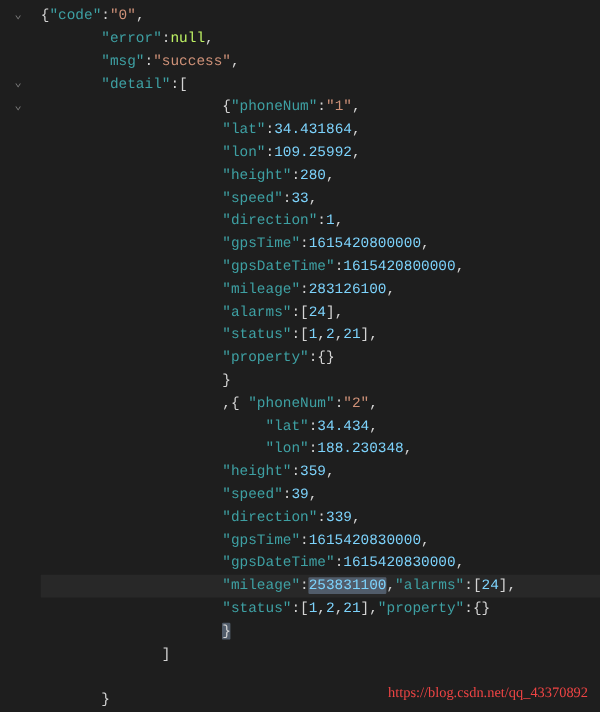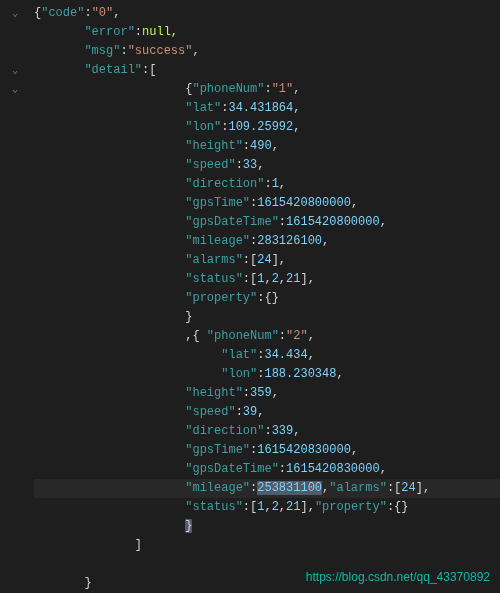--- a/index.html
+++ b/index.html
@@ -10,22 +10,22 @@
   .gutter .fold{font-size:10px;color:#808080;text-align:center;
     height:19px;line-height:19px;cursor:pointer}
   .line{white-space:pre}
   .punc{color:#d4d4d4}
   .key{color:#3ea0a3}
   .str{color:#ce9178}
   .num{color:#7dd3fc}
   .null{color:#bef264}
   .hl{background:#515c6a;border-radius:1px}
   .active{background:#282828}
-  .watermark{position:absolute;right:10px;bottom:6px;color:#14b8a6;
-    font-size:12px;font-family:Liberation Sans, sans-serif}
+  .watermark{position:absolute;right:10px;bottom:6px;color:#ef4444;
+    font-size:12px;font-family:Liberation Serif, serif}
 </style>
 </head>
 <body>
 
 <div class="editor">
   <div class="gutter">
     <div class="fold">⌄</div>
     <div class="fold"></div>
       <div class="fold"></div>
     <div class="fold">⌄</div>
@@ -39,21 +39,21 @@
   <div class="line"><span>       </span><span class="key">"msg"</span><span class="punc">:</span><span class="str">"success"</span><span class="punc">,</span></div>
 
   <div class="line"><span>       </span><span class="key">"detail"</span><span class="punc">:</span><span class="punc">[</span></div>
 
   <div class="line"><span>                     </span><span class="punc">{</span><span class="key">"phoneNum"</span><span class="punc">:</span><span class="str">"1"</span><span class="punc">,</span></div>
 
   <div class="line"><span>                     </span><span class="key">"lat"</span><span class="punc">:</span><span class="num">34.431864</span><span class="punc">,</span></div>
 
   <div class="line"><span>                     </span><span class="key">"lon"</span><span class="punc">:</span><span class="num">109.25992</span><span class="punc">,</span></div>
 
-  <div class="line"><span>                     </span><span class="key">"height"</span><span class="punc">:</span><span class="num">490</span><span class="punc">,</span></div>
+  <div class="line"><span>                     </span><span class="key">"height"</span><span class="punc">:</span><span class="num">280</span><span class="punc">,</span></div>
 
   <div class="line"><span>                     </span><span class="key">"speed"</span><span class="punc">:</span><span class="num">33</span><span class="punc">,</span></div>
 
   <div class="line"><span>                     </span><span class="key">"direction"</span><span class="punc">:</span><span class="num">1</span><span class="punc">,</span></div>
 
   <div class="line"><span>                     </span><span class="key">"gpsTime"</span><span class="punc">:</span><span class="num">1615420800000</span><span class="punc">,</span></div>
 
   <div class="line"><span>                     </span><span class="key">"gpsDateTime"</span><span class="punc">:</span><span class="num">1615420800000</span><span class="punc">,</span></div>
 
   <div class="line"><span>                     </span><span class="key">"mileage"</span><span class="punc">:</span><span class="num">283126100</span><span class="punc">,</span></div>

